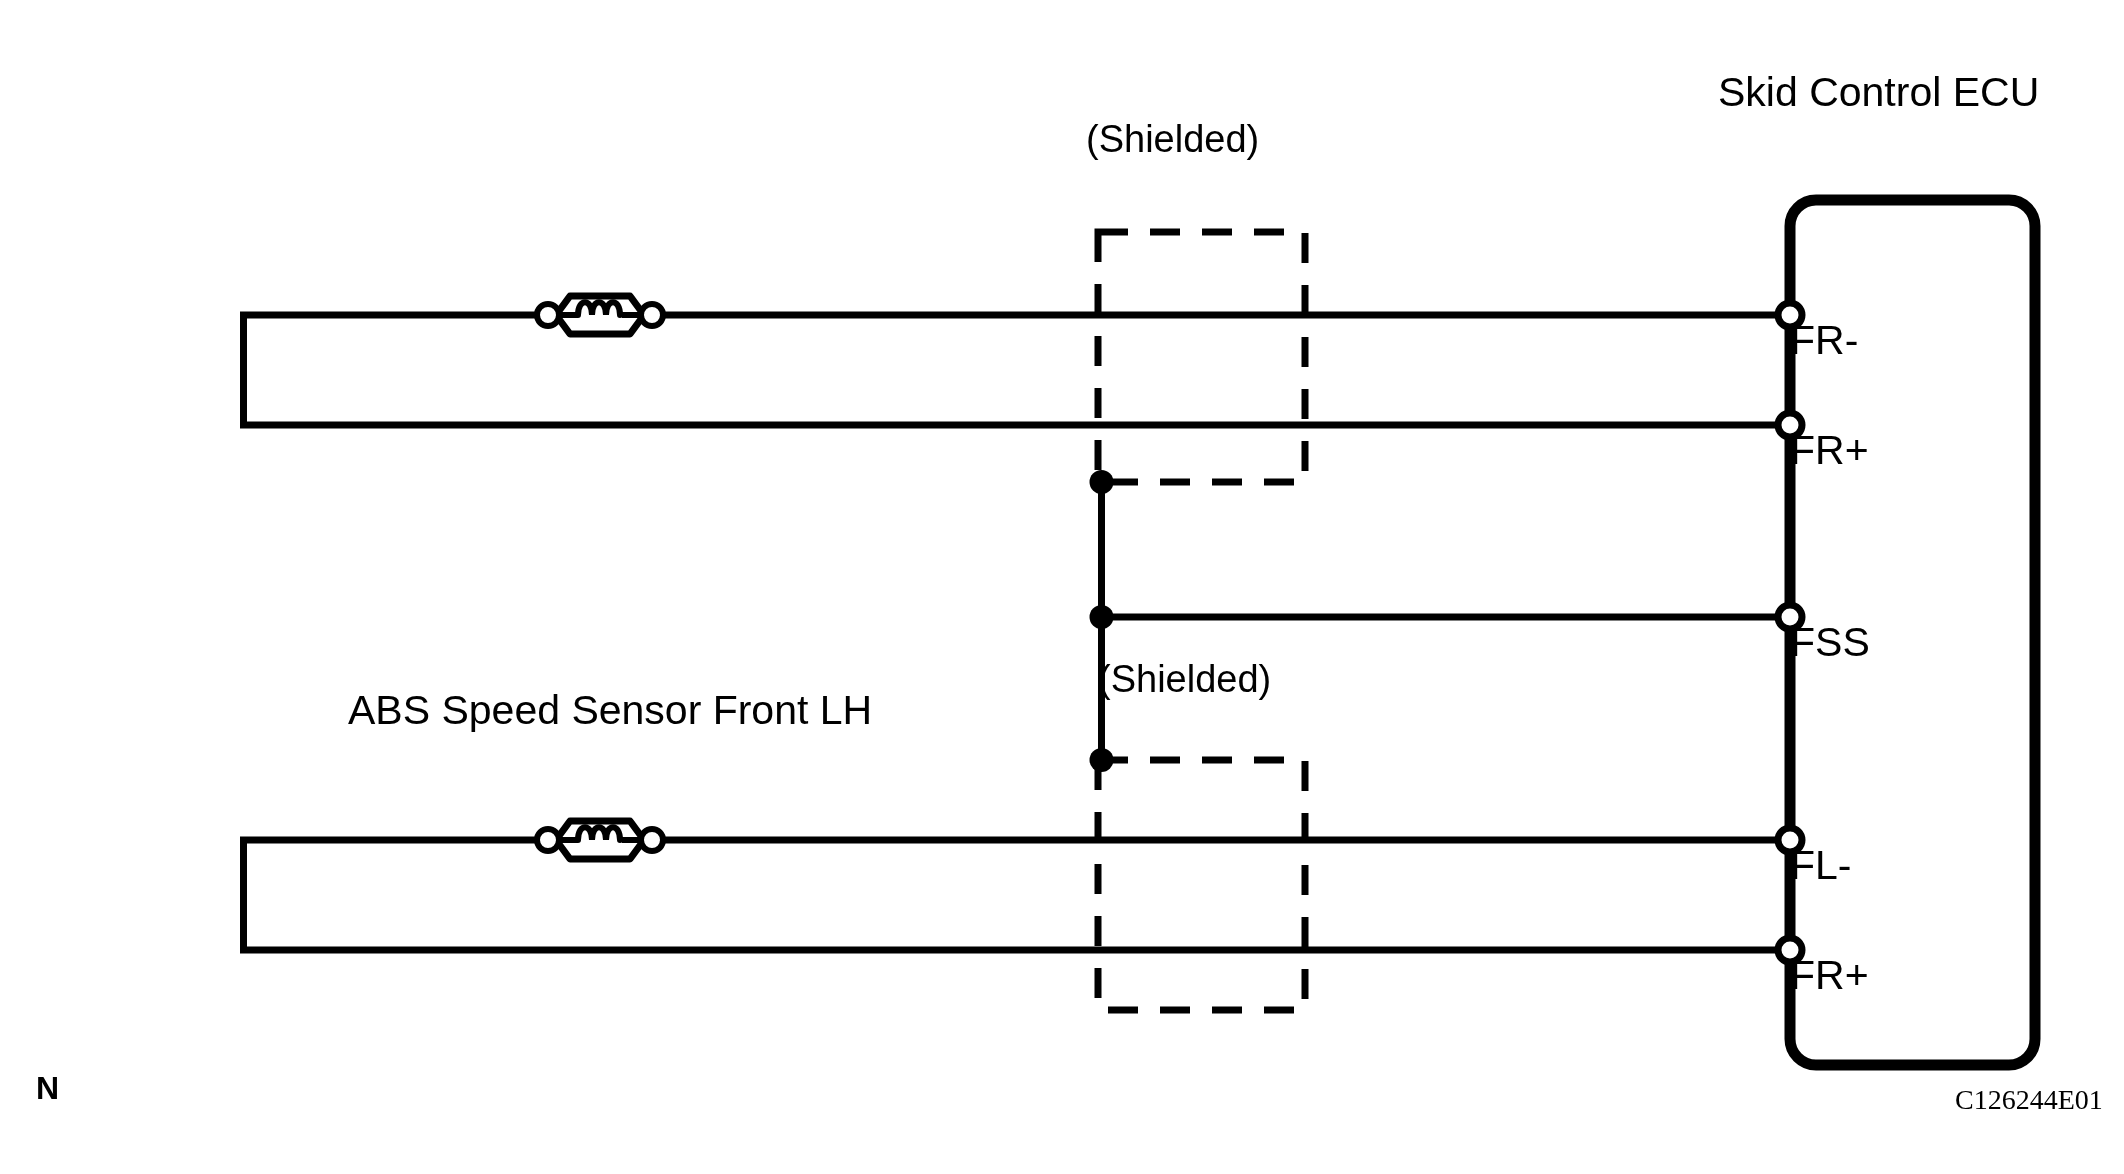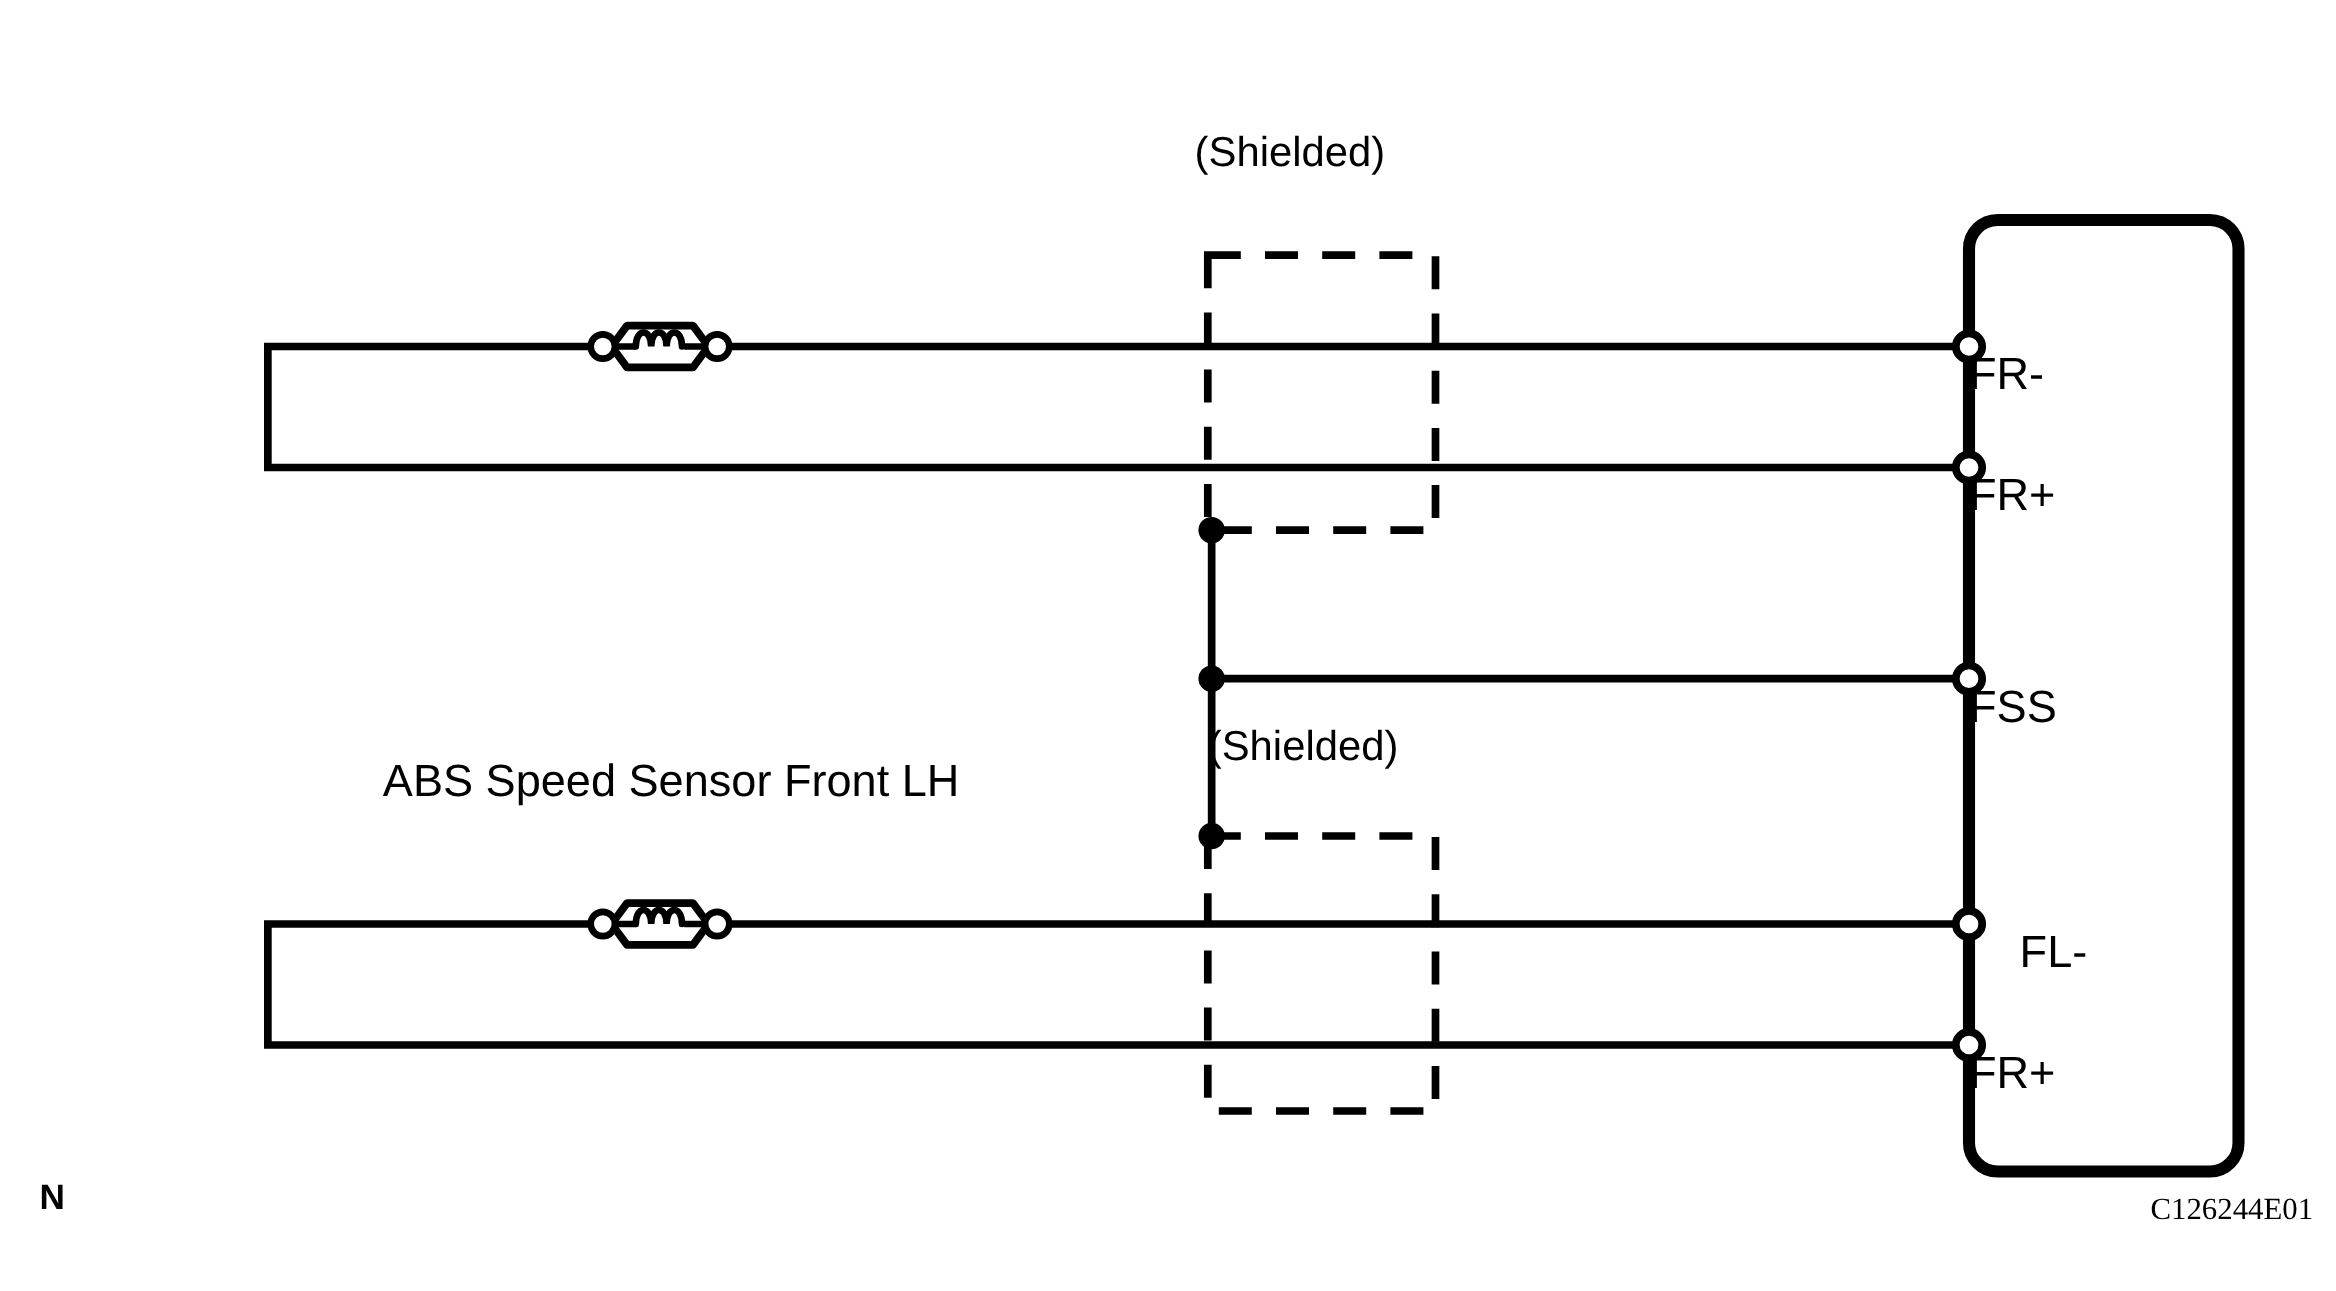--- a/index.html
+++ b/index.html
@@ -113,35 +113,36 @@
     <g>
       <circle cx="1790" cy="315" r="12" fill="#ffffff" stroke="#000000" stroke-width="7"></circle>
       <circle cx="1790" cy="425" r="12" fill="#ffffff" stroke="#000000" stroke-width="7"></circle>
       <circle cx="1790" cy="617" r="12" fill="#ffffff" stroke="#000000" stroke-width="7"></circle>
       <circle cx="1790" cy="840" r="12" fill="#ffffff" stroke="#000000" stroke-width="7"></circle>
       <circle cx="1790" cy="950" r="12" fill="#ffffff" stroke="#000000" stroke-width="7"></circle>
     </g>
 
   </svg>
 
+  <div class="lbl lbl-ecu" style="left:1718px; top:72px;">Skid Control ECU</div>
 
 
   <div class="lbl lbl-sensor" style="left:348px; top:690px;">ABS Speed Sensor Front LH</div>
 
   <div class="lbl lbl-shield" style="left:1086px; top:120px;">(Shielded)</div>
 
   <div class="lbl lbl-shield" style="left:1098px; top:660px;">(Shielded)</div>
 
   <div class="lbl lbl-terminal" style="left:1790px; top:296px;">FR-</div>
 
   <div class="lbl lbl-terminal" style="left:1790px; top:406px;">FR+</div>
 
   <div class="lbl lbl-terminal" style="left:1790px; top:598px;text-align:right;">FSS</div>
 
-  <div class="lbl lbl-terminal" style="left:1836px; top:821px;">FL-</div>
+  <div class="lbl lbl-terminal" style="left:1790px; top:821px;">FL-</div>
 
   <div class="lbl lbl-terminal" style="left:1790px; top:931px;">FR+</div>
 
   <div class="lbl lbl-corner-n" style="left:36px; top:1072px;">N</div>
 
   <div class="lbl lbl-refcode" style="left:1955px; top:1086px;">C126244E01</div>
 
 </div>
 
 </body></html>

